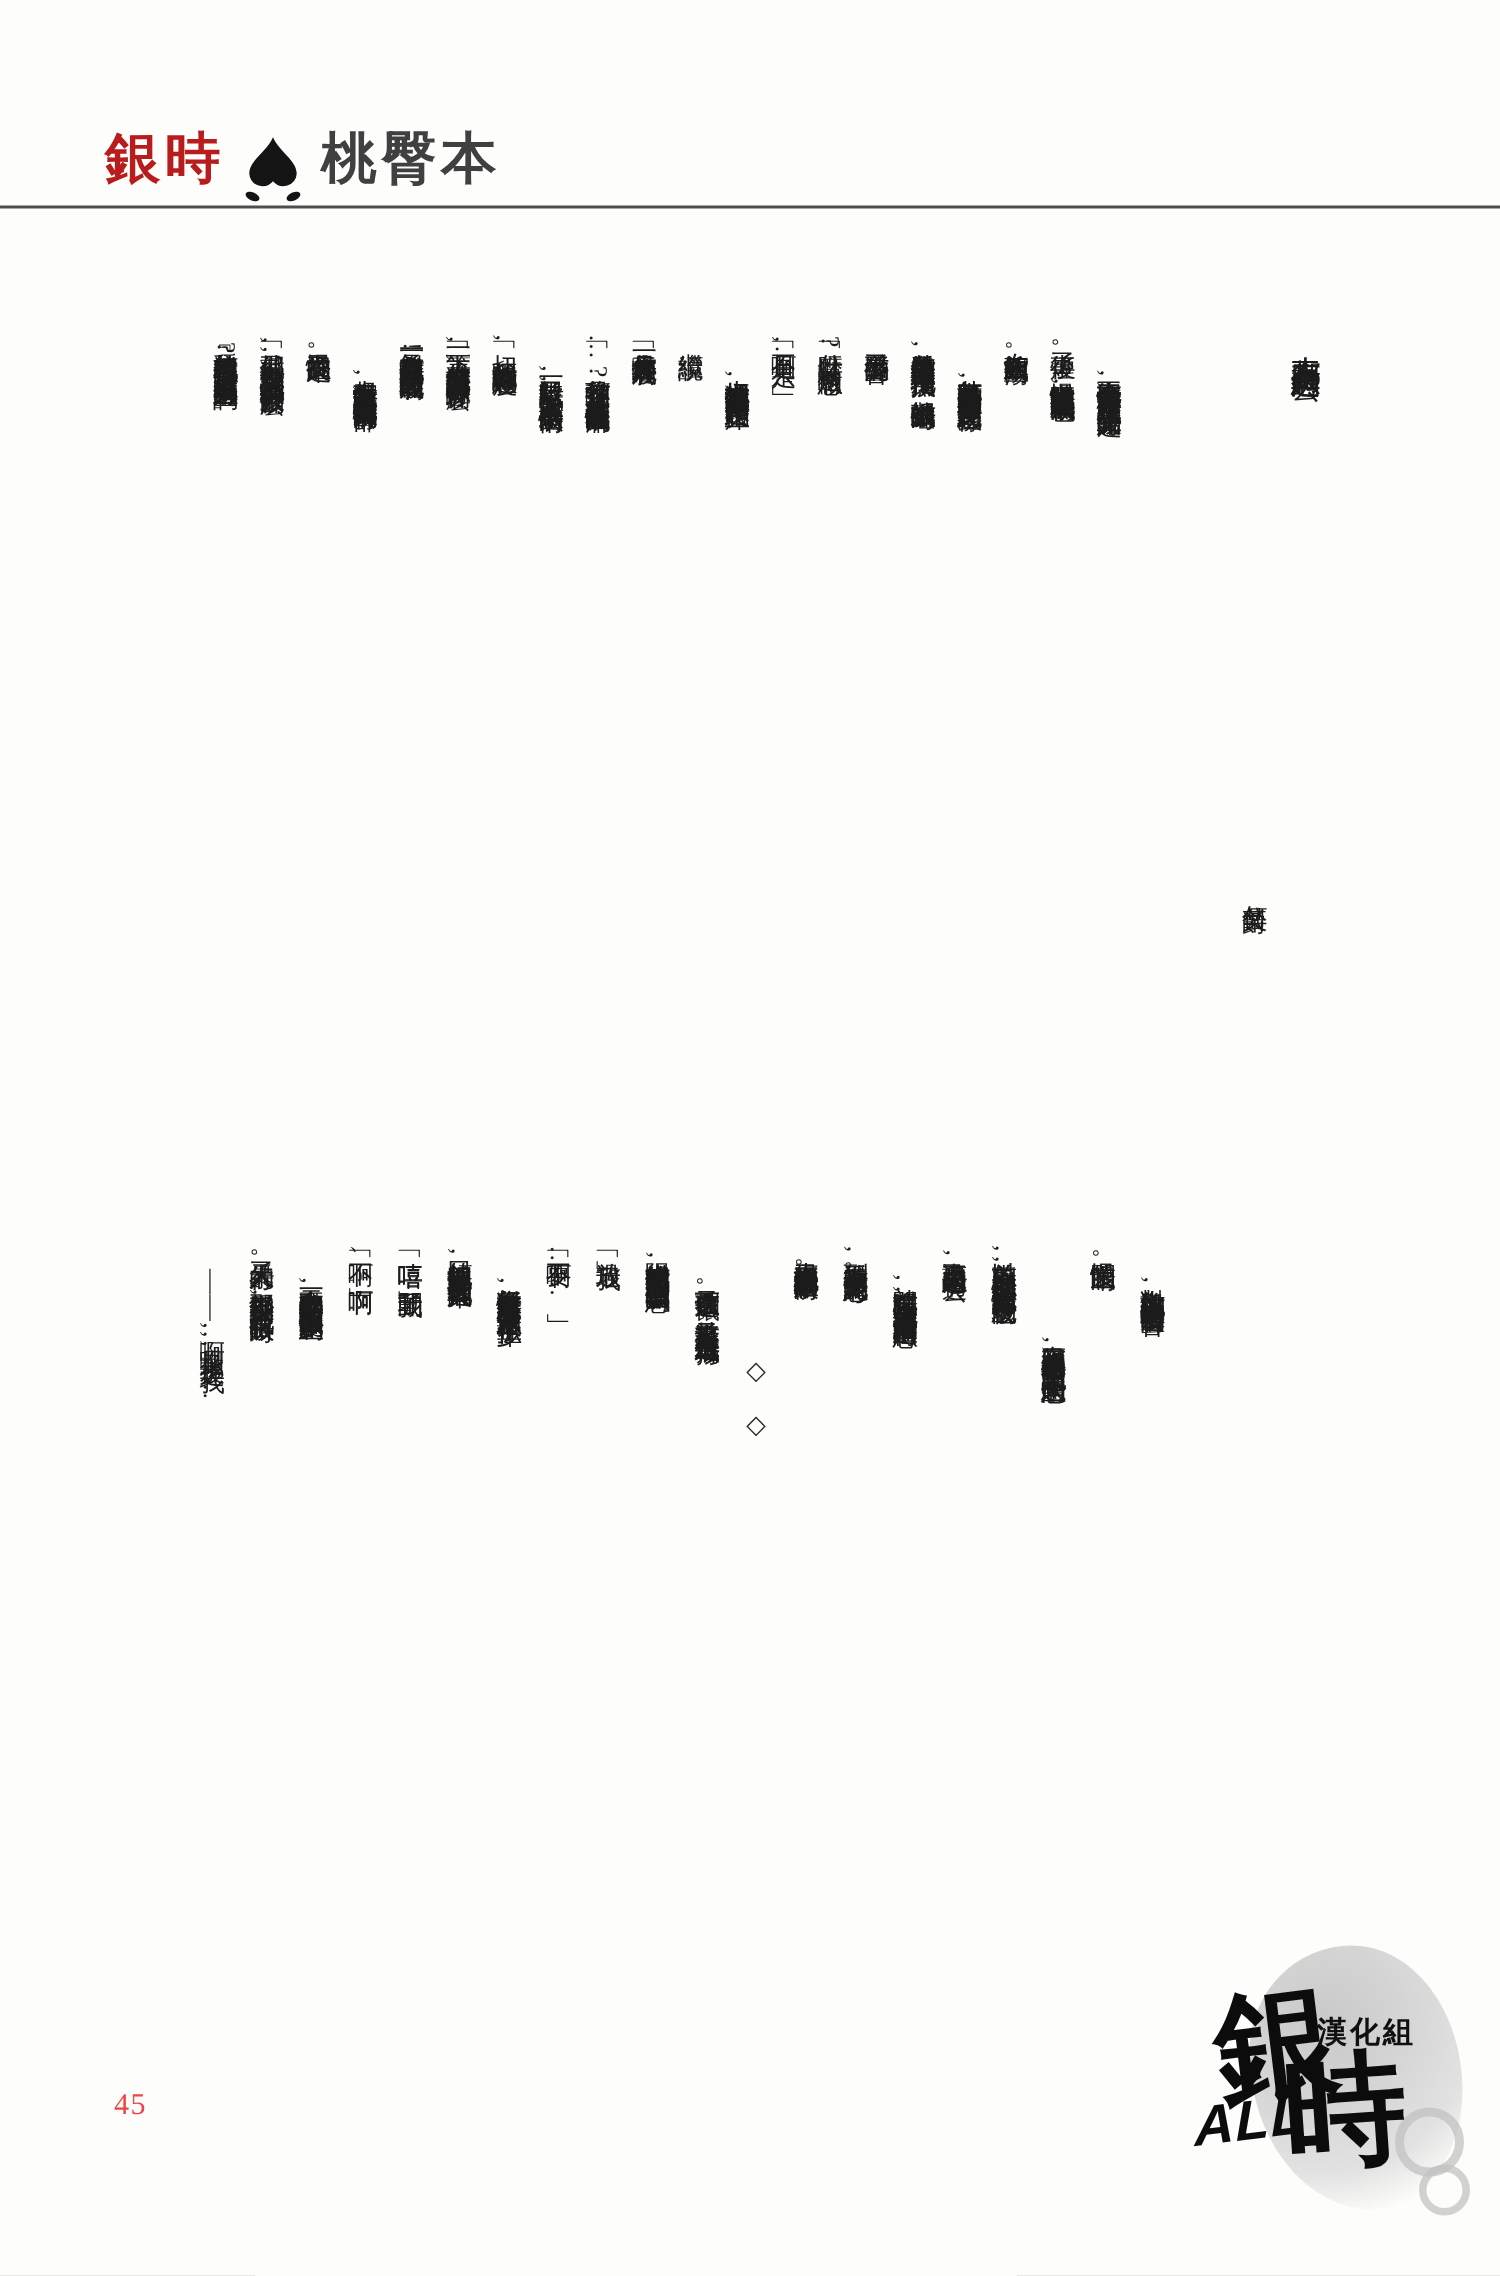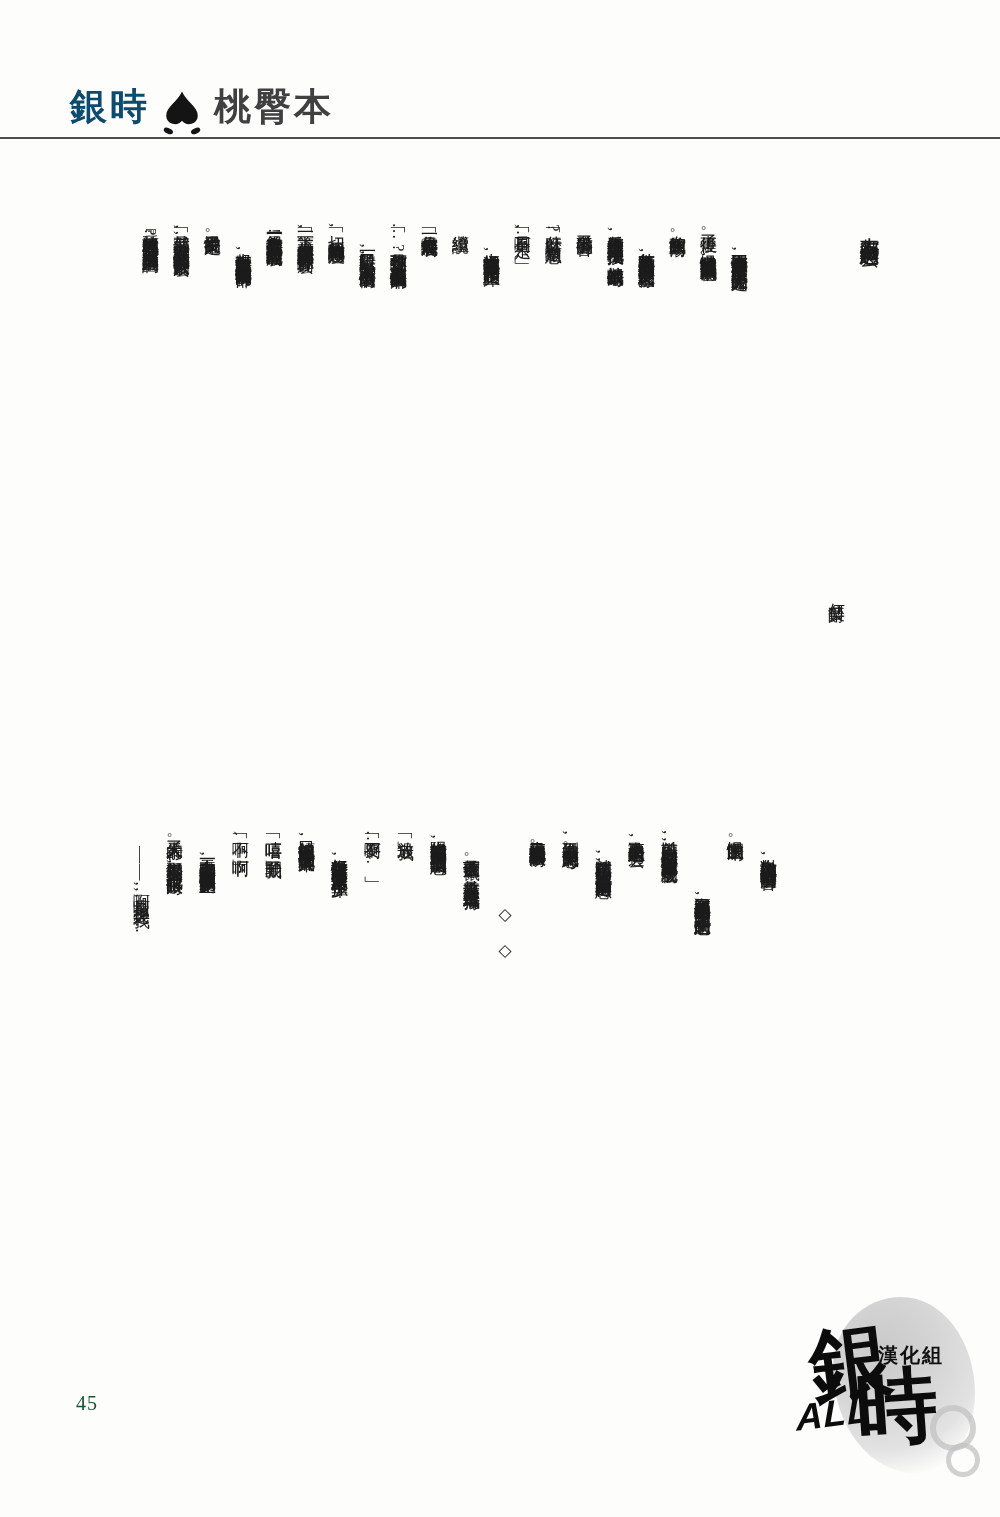--- a/index.html
+++ b/index.html
@@ -11,21 +11,21 @@
     overflow:hidden;
     font-family:"Liberation Serif","DejaVu Serif",serif;
     color:#1c1c1c;
   }
   
   .header{
     position:absolute;left:70px;top:88px;
     display:flex;align-items:flex-start;gap:4px;
     font-weight:bold;line-height:1;
   }
-  .h-gin{font-size:37px;color:#0c4a6e;letter-spacing:3px;}
+  .h-gin{font-size:37px;color:#b91c1c;letter-spacing:3px;}
   .h-momo{font-size:37px;color:#404040;letter-spacing:3px;}
   .h-icon{display:inline-block;width:52px;height:46px;margin:2px 2px 0 2px;}
   .h-rule{position:absolute;left:0;top:137px;width:1000px;height:2px;background:#4e4e4e;}
   
   .vblock{
     position:absolute;
     writing-mode:vertical-rl;
     text-orientation:mixed;
     font-size:17px;
     letter-spacing:0.5px;
@@ -33,21 +33,21 @@
   }
   #block1{top:222px;right:112px;height:578px;}
   #block2{top:828px;right:215px;height:566px;line-height:33px;}
   .vblock p{margin:0;padding:0;}
   p.title{font-size:20px;line-height:36px;letter-spacing:1px;}
   p.author{text-indent:368px;margin-left:66px;}
   p.ind1{text-indent:18px;}
   p.ind3{text-indent:56px;}
   p.divider{text-indent:76px;letter-spacing:6px;color:#2a2a2a;}
   
-  .pagenum{position:absolute;left:76px;top:1392px;font-size:20px;color:#14532d;letter-spacing:1px;}
+  .pagenum{position:absolute;left:76px;top:1392px;font-size:20px;color:#ef4444;letter-spacing:1px;}
   
   .logo{position:absolute;left:788px;top:1293px;width:192px;height:186px;}
   .logo-bg{
     position:absolute;left:45px;top:4px;width:142px;height:176px;
     background:
       radial-gradient(circle at 35% 30%, #a9a9a9 0%, #bcbcbc 35%, #d2d2d2 65%, rgba(230,230,230,0) 85%);
     border-radius:48% 52% 42% 58% / 40% 55% 45% 60%;
     opacity:.62;
   }
   .logo-swirl1,.logo-swirl2{

